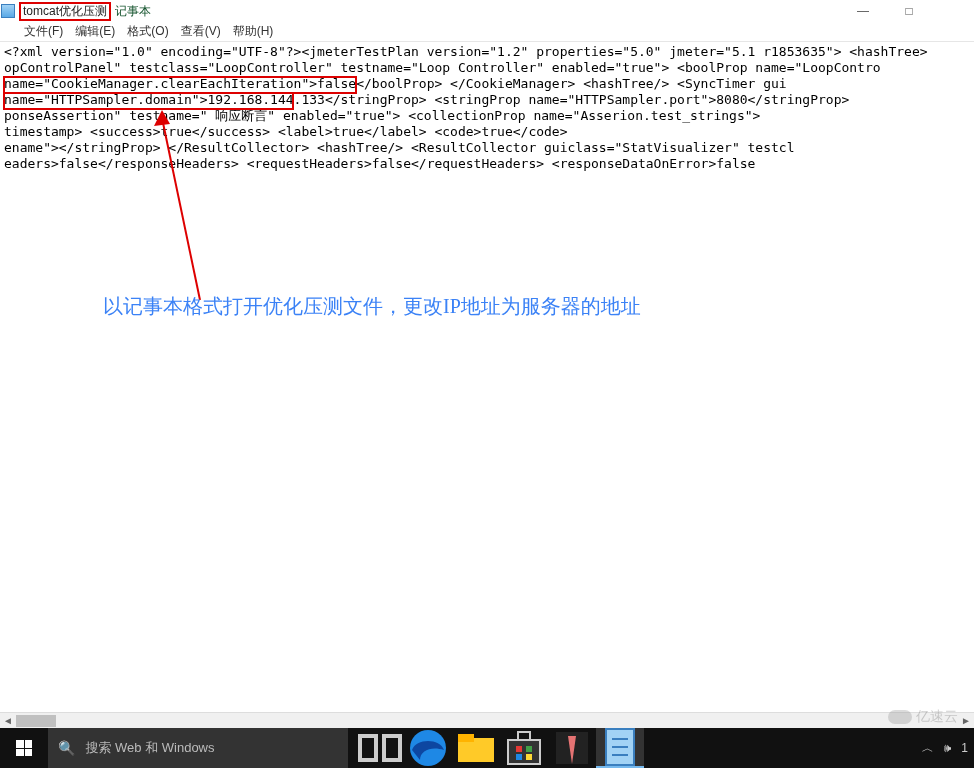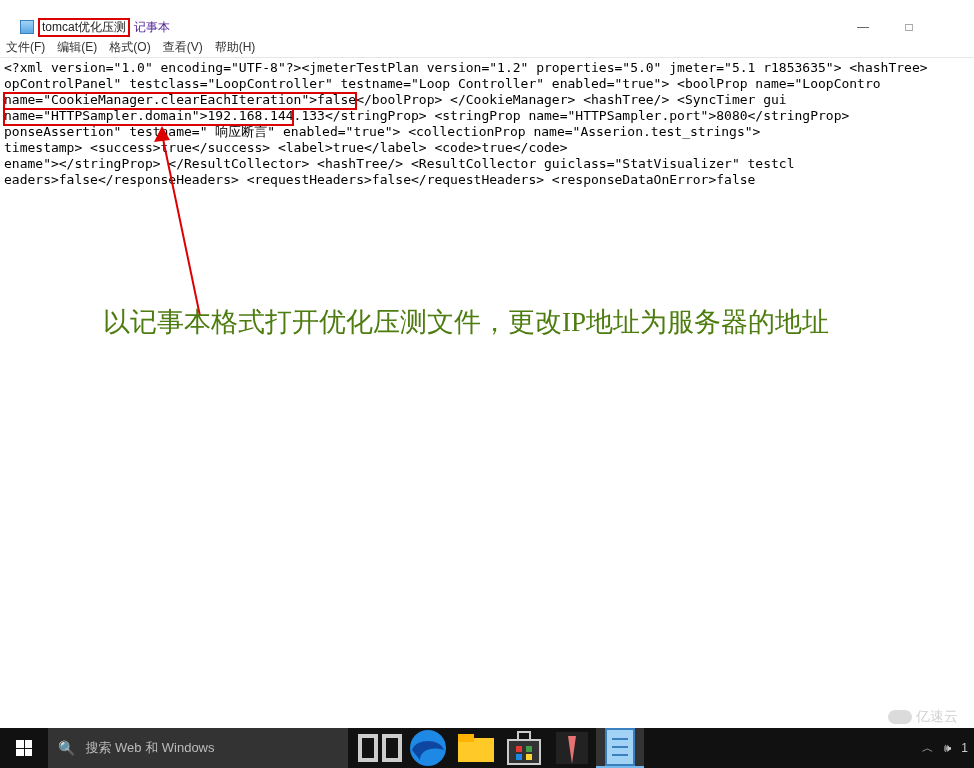--- a/index.html
+++ b/index.html
@@ -11,42 +11,41 @@
       height: 768px;
       overflow: hidden;
       position: relative;
     }
     
     .titlebar {
       height: 22px;
       background: #fff;
       display: flex;
       align-items: center;
-      padding: 0 20px;
-      position: relative;
-      margin-top: 16px;
+      padding: 0 1px;
+      position: relative;
     }
     .notepad-icon {
       width: 14px;
       height: 14px;
       background: linear-gradient(to bottom, #a2d3f5, #5aa9e6);
       border: 1px solid #3a7fbf;
       margin-right: 4px;
       display: inline-block;
     }
     .titlebox {
       border: 2px solid #d00;
       padding: 0 2px;
       font-size: 12px;
       color: #222;
       line-height: 15px;
     }
     .title-after {
       margin-left: 4px;
-      color: #4c1d95;
+      color: #14532d;
     }
     .win-controls {
       position: absolute;
       right: 0;
       top: 0;
       display: flex;
       gap: 28px;
       padding-right: 10px;
       height: 22px;
       align-items: center;
@@ -54,21 +53,21 @@
       font-size: 12px;
     }
     .win-btn { width: 18px; text-align: center; cursor: default; }
     
     .menubar {
       height: 20px;
       background: #fff;
       border-bottom: 1px solid #e6e6e6;
       display: flex;
       align-items: center;
-      padding: 0 6px;
+      padding: 0 24px;
       gap: 12px;
       color: #333;
       font-size: 12px;
     }
     .menuitem { cursor: default; }
     
     .content {
       position: relative;
       width: 100%;
       height: 670px;
@@ -104,22 +103,22 @@
       position: absolute;
       left: 150px;
       top: 68px;
       pointer-events: none;
     }
     .annotation-text {
       position: absolute;
       left: 103px;
       top: 256px;
       font-family: SimSun, serif;
-      font-size: 27px;
-      color: #4d7c0f;
+      font-size: 20px;
+      color: #3b82f6;
       white-space: nowrap;
     }
     
     .hscroll {
       height: 16px;
       background: #f0f0f0;
       border-top: 1px solid #ddd;
       position: relative;
     }
     .hscroll .arrow-l, .hscroll .arrow-r {

